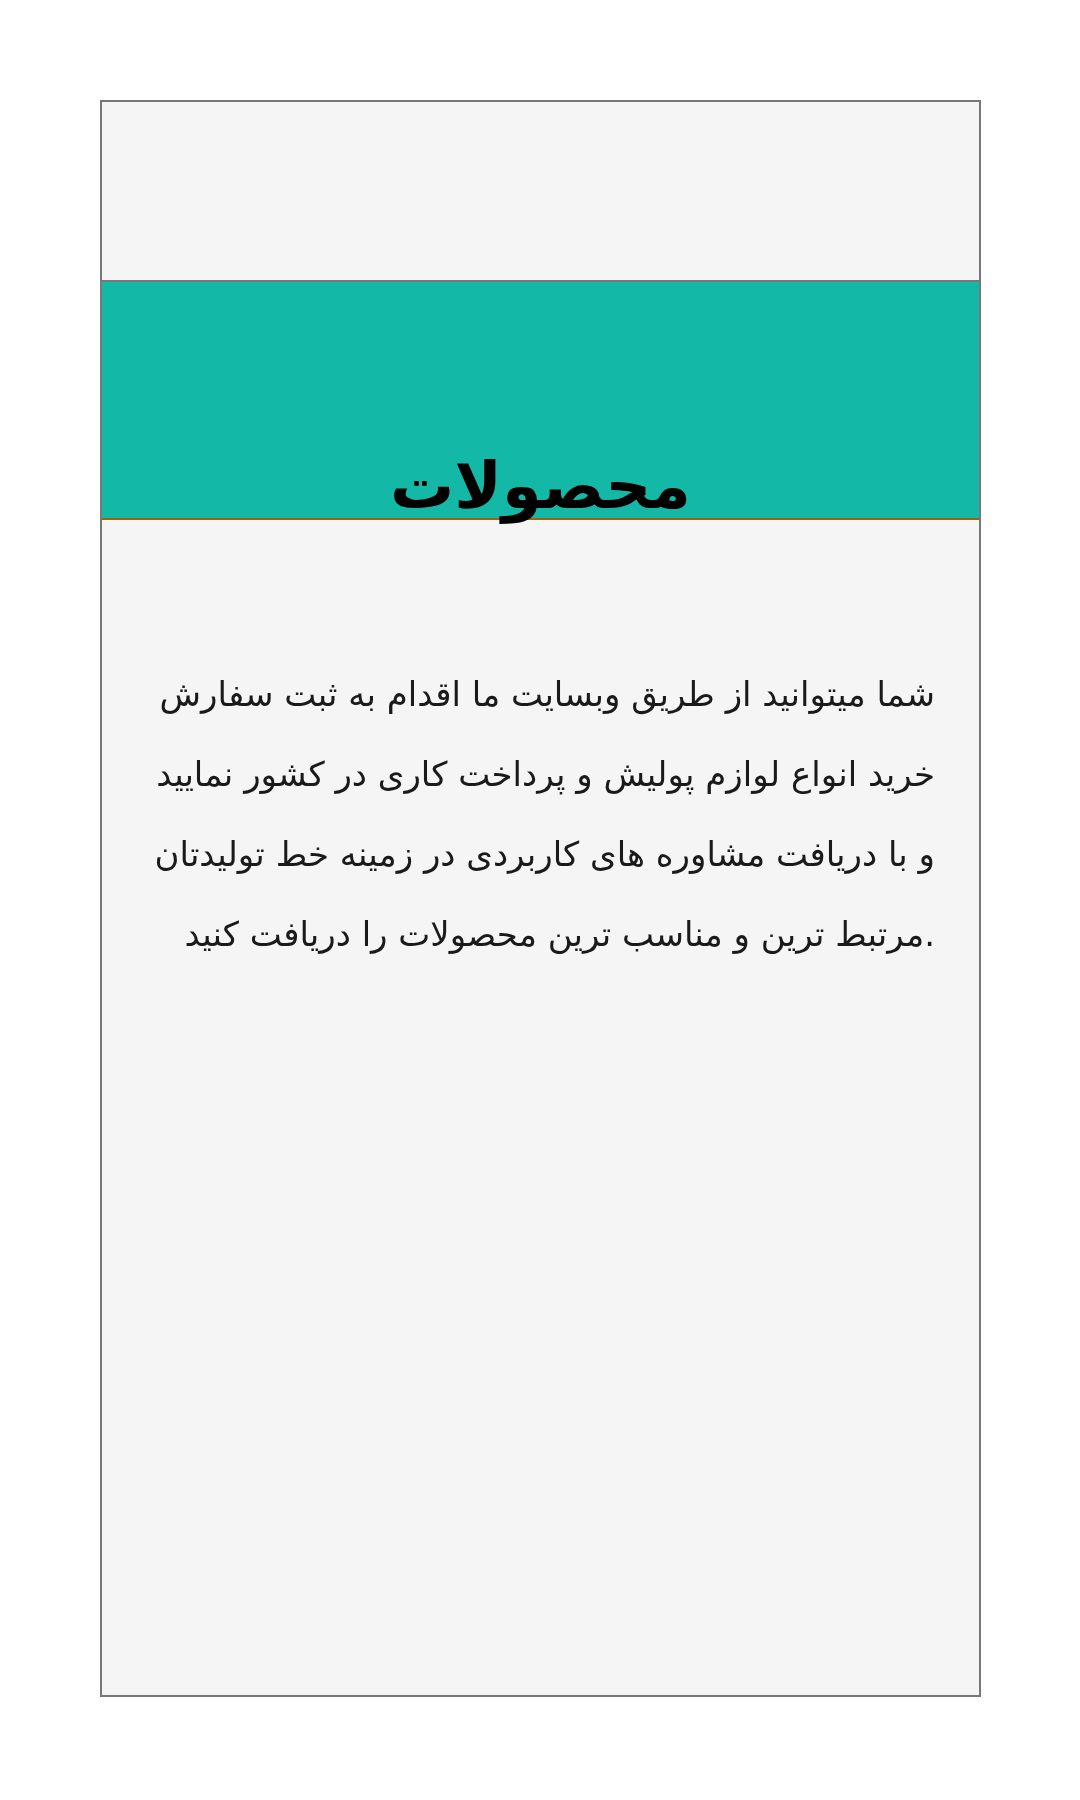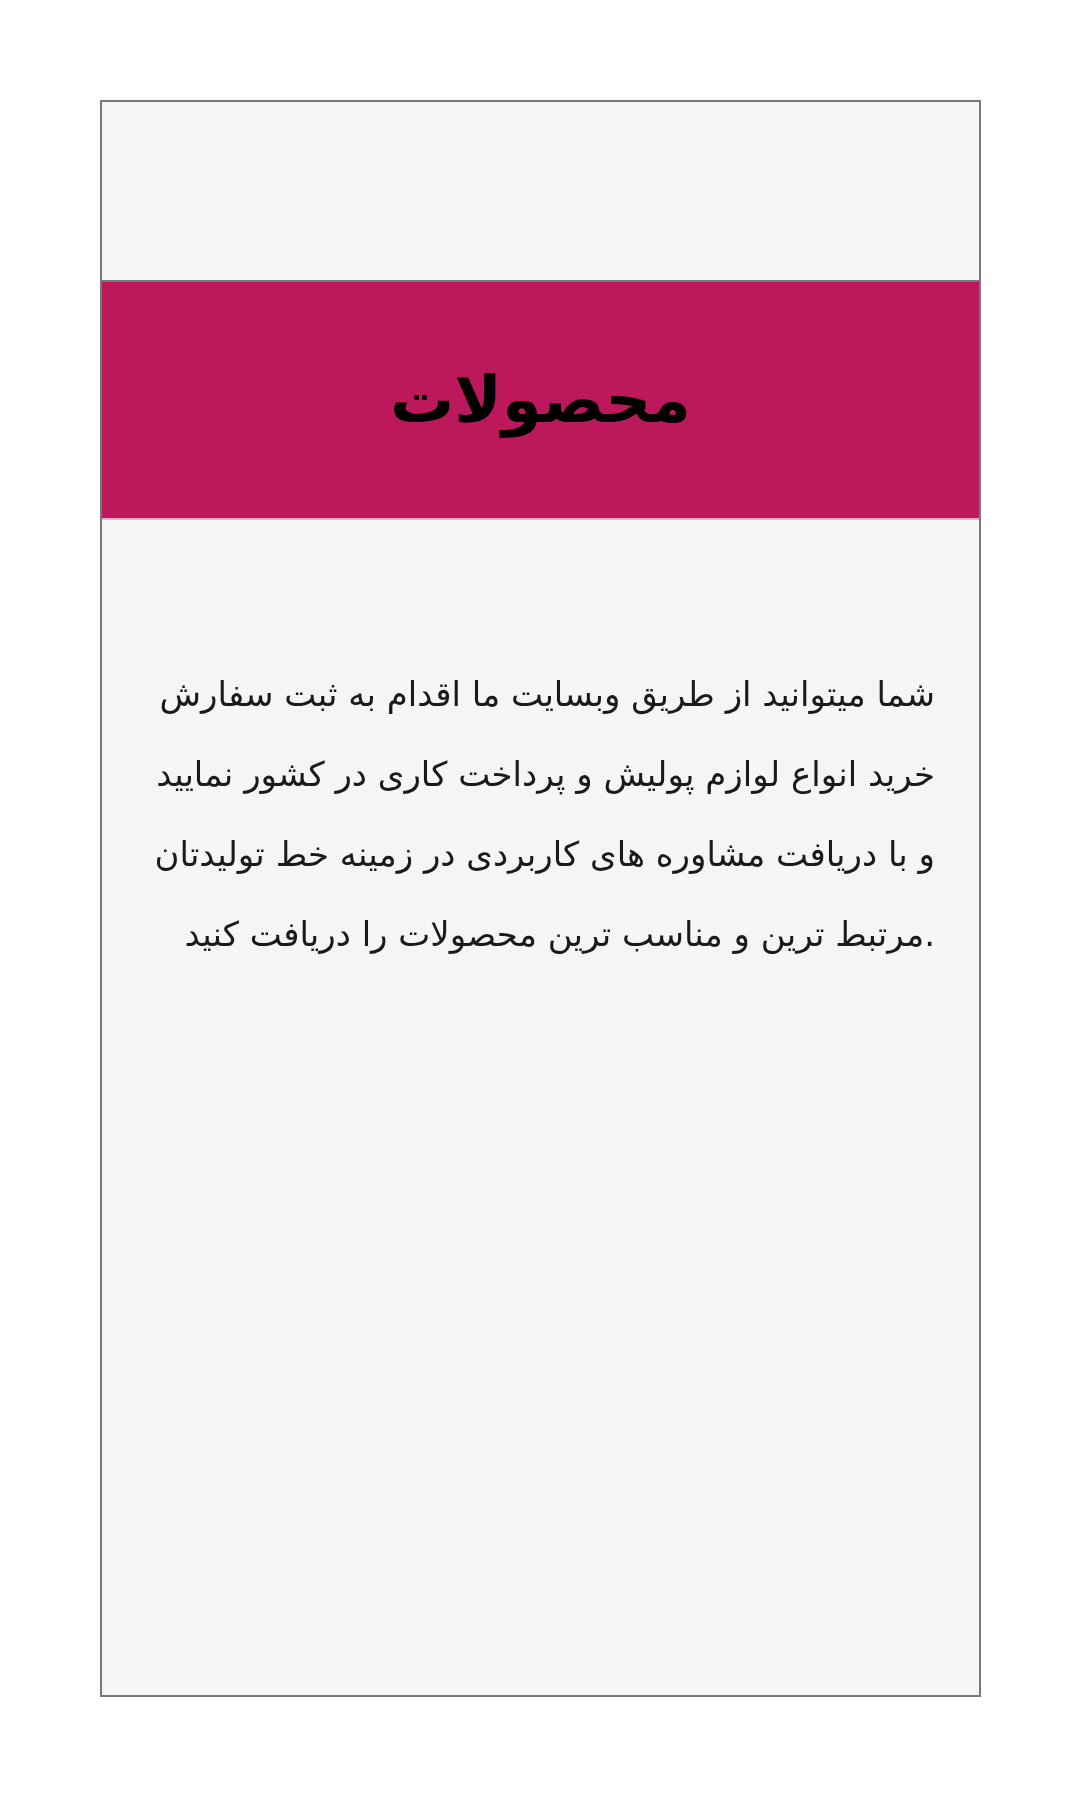--- a/index.html
+++ b/index.html
@@ -26,24 +26,24 @@
     border: 2px solid #77787b;
     background: #ffffff;
   }
   .card-media {
     height: 178px;
     background: #f5f5f6;
     border-bottom: 2px solid #77787b;
   }
   .card-title-row {
     height: 236px;
-    background: #be185d;
-    border-bottom: 2px solid #f9a8d4;
+    background: #14b8a6;
+    border-bottom: 2px solid #a16207;
     display: flex;
-    align-items: center;
+    align-items: flex-end;
     justify-content: center;
   }
   .card-title {
     margin: 0;
     font-size: 64px;
     font-weight: 700;
     color: #000000;
     letter-spacing: 0;
     line-height: 1;
   }

